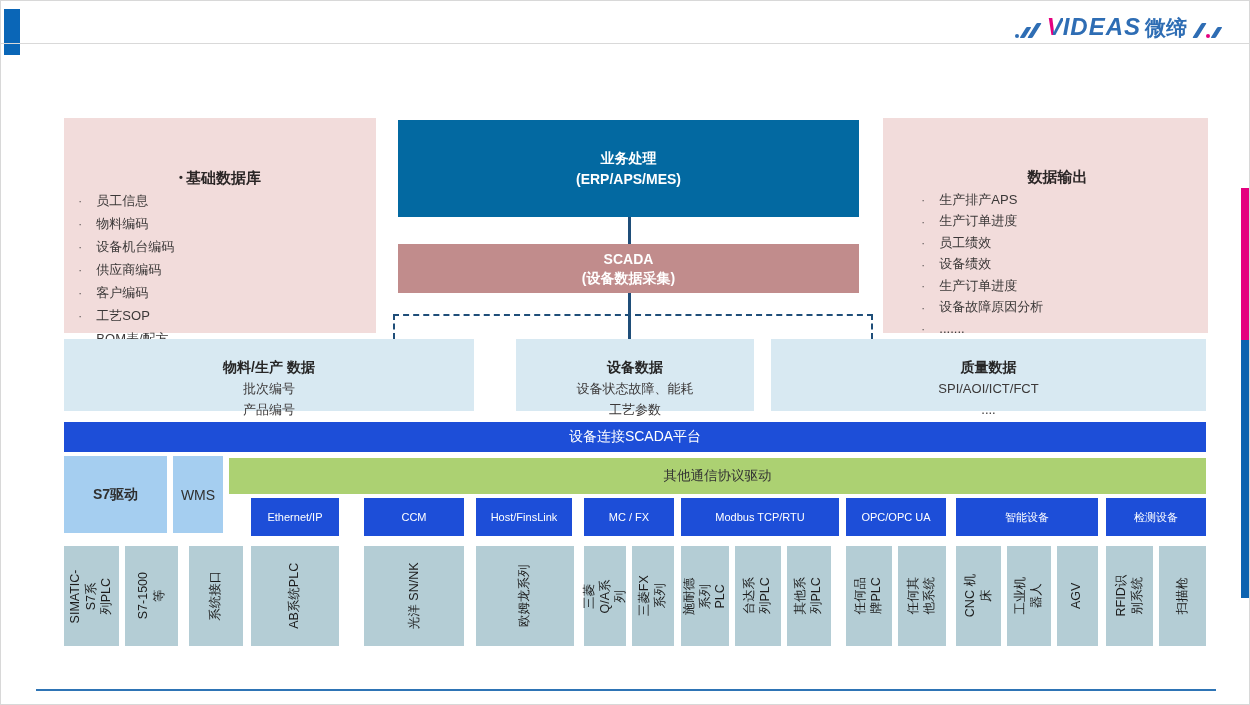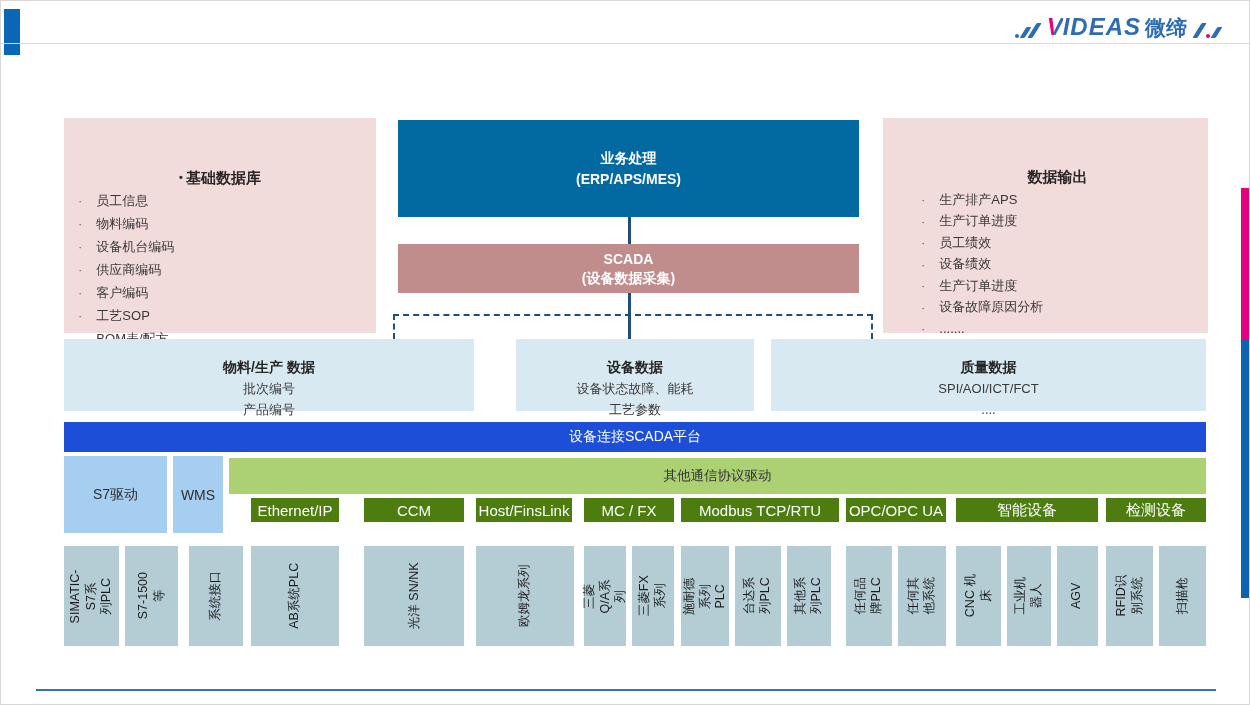--- a/index.html
+++ b/index.html
@@ -48,25 +48,25 @@
   .data-box .l { font-size:13px; color:#3b3838; height:21px; line-height:21px; }
   .db1 { left:63px; width:410px; }
   .db2 { left:515px; width:238px; }
   .db3 { left:770px; width:435px; }
 
   
   .platform-bar { position:absolute; left:63px; top:421px; width:1142px; height:30px; background:#1d4ed8; color:#fff; font-size:14px; display:flex; align-items:center; justify-content:center; }
 
   
   .drv { position:absolute; top:455px; height:77px; background:#a5cef0; color:#2f2f2f; font-size:14px; display:flex; align-items:center; justify-content:center; }
-  .drv.s7 { left:63px; width:103px; }
+  .drv.s7 { left:63px; width:103px;font-weight:bold; }
   .drv.wms { left:172px; width:50px; }
   .green-bar { position:absolute; left:228px; top:457px; width:977px; height:36px; background:#acd172; color:#333; font-size:13.5px; display:flex; align-items:center; justify-content:center; }
 
-  .pbox { position:absolute; top:497px; height:24px; background:#4d7c0f; color:#fff; font-size:15px; display:flex; align-items:center; justify-content:center; white-space:nowrap; }
+  .pbox { position:absolute; top:497px; height:38px; background:#1d4ed8; color:#fff; font-size:11px; display:flex; align-items:center; justify-content:center; white-space:nowrap; }
   .p1{left:250px;width:88px;} .p2{left:363px;width:100px;} .p3{left:475px;width:96px;}
   .p4{left:583px;width:90px;} .p5{left:680px;width:158px;} .p6{left:845px;width:100px;}
   .p7{left:955px;width:142px;} .p8{left:1105px;width:100px;}
 
   
   .dbox { position:absolute; top:545px; height:100px; background:#b4cdd5; display:flex; align-items:center; justify-content:center; }
   .dbox span { transform:rotate(-90deg); white-space:pre-line; text-align:center; font-size:12.5px; line-height:1.25; color:#1c1c1c; }
   .d1{left:63px;width:55px;}   .d2{left:124px;width:53px;}  .d3{left:188px;width:54px;}
   .d4{left:250px;width:88px;}  .d5{left:363px;width:100px;} .d6{left:475px;width:98px;}
   .d7{left:583px;width:42px;}  .d8{left:631px;width:42px;}  .d9{left:680px;width:48px;}

